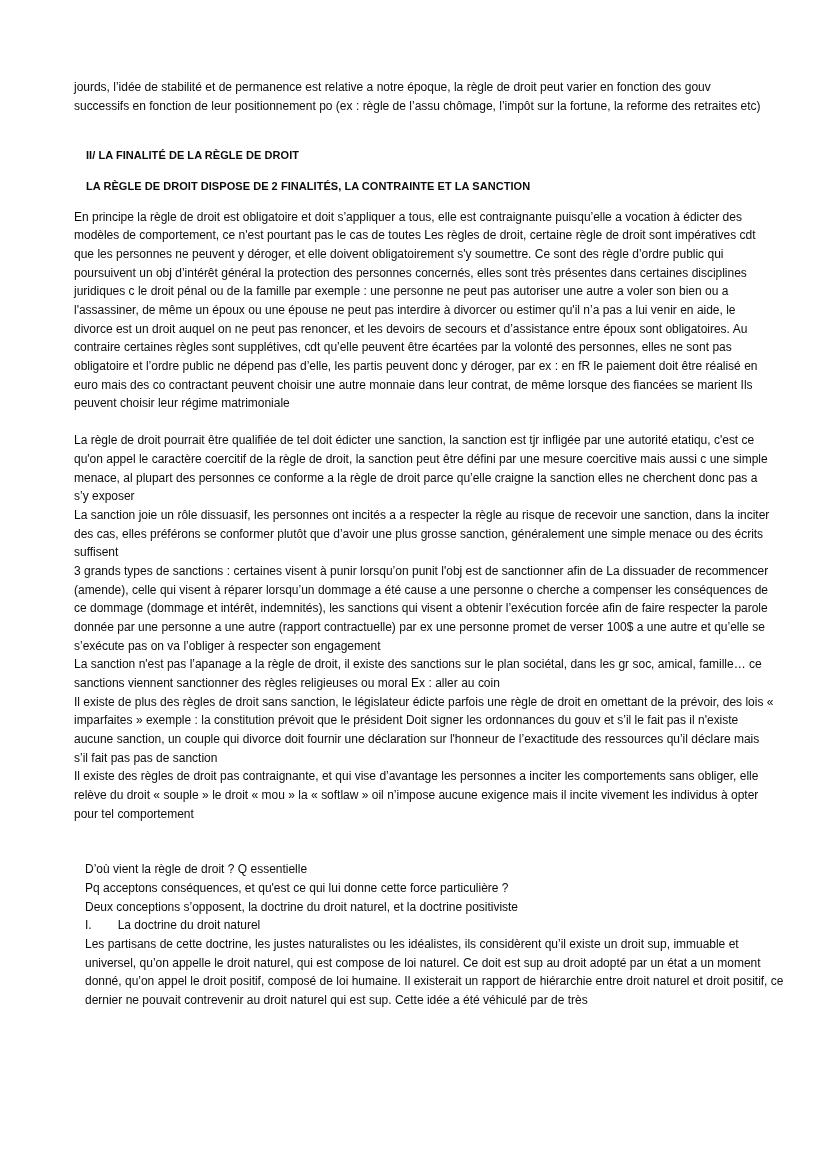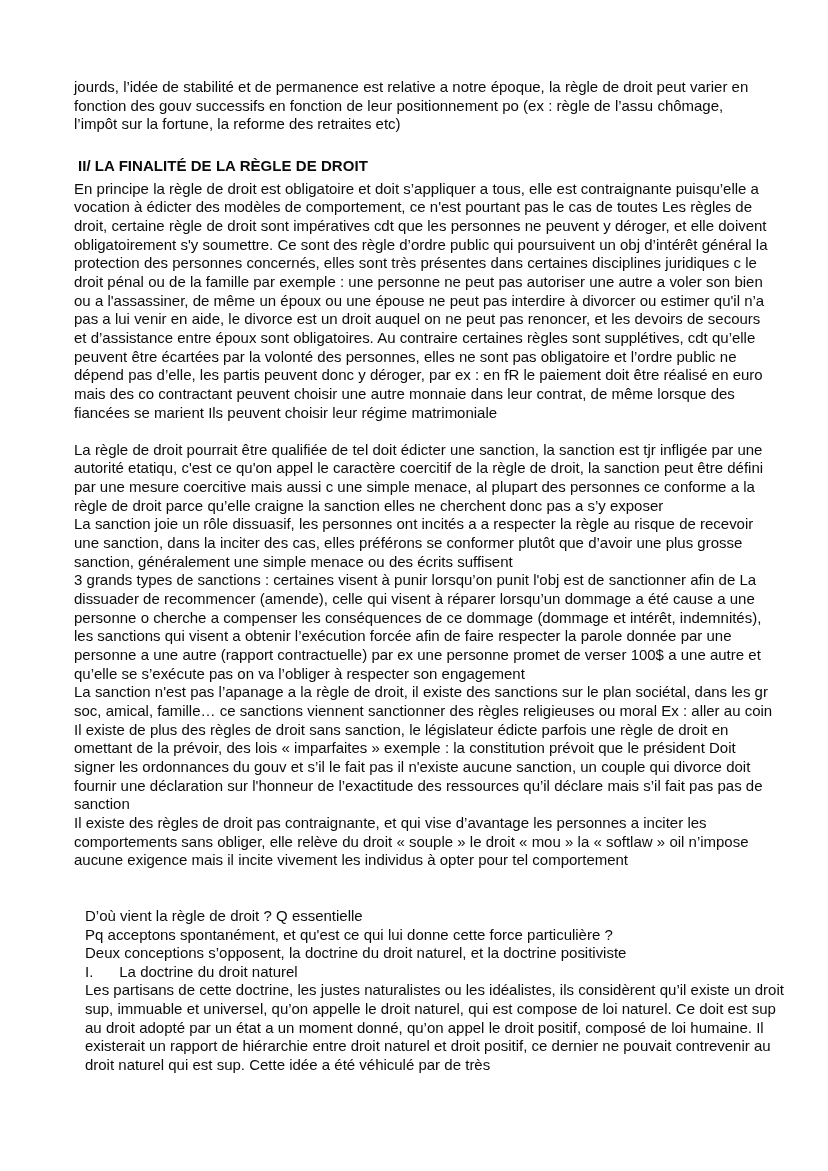--- a/index.html
+++ b/index.html
@@ -17,33 +17,33 @@
     font-family: "Liberation Sans", sans-serif;
     color: #0b0b0d;
   }
   .content {
     position: absolute;
     left: 74px;
     top: 78px;
     width: 694px;
   }
   .para {
-    font-size: 15px;
+    font-size: 12px;
     line-height: 18.65px;
     letter-spacing: -0.02px;
     margin: 0;
     text-align: left;
     white-space: normal;
     word-spacing: 0.1px;
   }
   .heading {
-    font-size: 15px;
+    font-size: 11px;
     line-height: 18.65px;
     font-weight: bold;
-    margin: 4px;
+    margin: 12px;
     letter-spacing: 0.05px;
   }
   .heading.sub {
     text-indent: 0;
   }
   .gap-sm { height: 18.6px; }
   .gap-md { height: 19px; }
   .gap-lg { height: 37px; }
   .indent-section {
     padding-left: 11px;
@@ -60,20 +60,21 @@
 
 <div class="page">
   <div class="content">
 
     <p class="para block-narrow">jourds, l’idée de stabilité et de permanence est relative a notre époque, la règle de droit peut varier en fonction des gouv successifs en fonction de leur positionnement po (ex : règle de l’assu chômage, l’impôt sur la fortune, la reforme des retraites etc)</p>
 
     <div class="gap-md"></div>
 
     <div class="heading">II/ LA FINALITÉ DE LA RÈGLE DE DROIT</div>
 
+    <div class="heading">LA RÈGLE DE DROIT DISPOSE DE 2 FINALITÉS, LA CONTRAINTE ET LA SANCTION</div>
 
 
     <p class="para block-wide">En principe la règle de droit est obligatoire et doit s’appliquer a tous, elle est contraignante puisqu’elle a vocation à édicter des modèles de comportement, ce n'est pourtant pas le cas de toutes Les règles de droit, certaine règle de droit sont impératives cdt que les personnes ne peuvent y déroger, et elle doivent obligatoirement s'y soumettre. Ce sont des règle d’ordre public qui poursuivent un obj d’intérêt général la protection des personnes concernés, elles sont très présentes dans certaines disciplines juridiques c le droit pénal ou de la famille par exemple : une personne ne peut pas autoriser une autre a voler son bien ou a l'assassiner, de même un époux ou une épouse ne peut pas interdire à divorcer ou estimer qu'il n’a pas a lui venir en aide, le divorce est un droit auquel on ne peut pas renoncer, et les devoirs de secours et d’assistance entre époux sont obligatoires. Au contraire certaines règles sont supplétives, cdt qu’elle peuvent être écartées par la volonté des personnes, elles ne sont pas obligatoire et l’ordre public ne dépend pas d’elle, les partis peuvent donc y déroger, par ex : en fR le paiement doit être réalisé en euro mais des co contractant peuvent choisir une autre monnaie dans leur contrat, de même lorsque des fiancées se marient Ils peuvent choisir leur régime matrimoniale</p>
 
     <div class="gap-sm"></div>
 
 
     <p class="para block-wide">La règle de droit pourrait être qualifiée de tel doit édicter une sanction, la sanction est tjr infligée par une autorité etatiqu, c'est ce qu'on appel le caractère coercitif de la règle de droit, la sanction peut être défini par une mesure coercitive mais aussi c une simple menace, al plupart des personnes ce conforme a la règle de droit parce qu’elle craigne la sanction elles ne cherchent donc pas a s’y exposer</p>
 
     <p class="para block-wide">La sanction joie un rôle dissuasif, les personnes ont incités a a respecter la règle au risque de recevoir une sanction, dans la inciter des cas, elles préférons se conformer plutôt que d’avoir une plus grosse sanction, généralement une simple menace ou des écrits suffisent</p>
@@ -85,21 +86,21 @@
     <p class="para block-wide">Il existe de plus des règles de droit sans sanction, le législateur édicte parfois une règle de droit en omettant de la prévoir, des lois « imparfaites » exemple : la constitution prévoit que le président Doit signer les ordonnances du gouv et s’il le fait pas il n'existe aucune sanction, un couple qui divorce doit fournir une déclaration sur l'honneur de l’exactitude des ressources qu’il déclare mais s’il fait pas pas de sanction</p>
 
     <p class="para block-wide">Il existe des règles de droit pas contraignante, et qui vise d’avantage les personnes a inciter les comportements sans obliger, elle relève du droit « souple » le droit « mou » la « softlaw » oil n’impose aucune exigence mais il incite vivement les individus à opter pour tel comportement</p>
 
     <div class="gap-lg"></div>
 
     <div class="indent-section">
 
       <div class="para">D’où vient la règle de droit ? Q essentielle</div>
 
-      <div class="para">Pq acceptons spontanément, et qu'est ce qui lui donne cette force particulière ?</div>
+      <div class="para">Pq acceptons conséquences, et qu'est ce qui lui donne cette force particulière ?</div>
 
       <div class="para">Deux conceptions s’opposent, la doctrine du droit naturel, et la doctrine positiviste</div>
 
       <div class="para">
         <span>I.</span><span class="tabspace"></span><span>La doctrine du droit naturel</span>
       </div>
 
       <p class="para block-wide">Les partisans de cette doctrine, les justes naturalistes ou les idéalistes, ils considèrent qu’il existe un droit sup, immuable et universel, qu’on appelle le droit naturel, qui est compose de loi naturel. Ce doit est sup au droit adopté par un état a un moment donné, qu’on appel le droit positif, composé de loi humaine. Il existerait un rapport de hiérarchie entre droit naturel et droit positif, ce dernier ne pouvait contrevenir au droit naturel qui est sup. Cette idée a été véhiculé par de très</p>
     </div>
 

